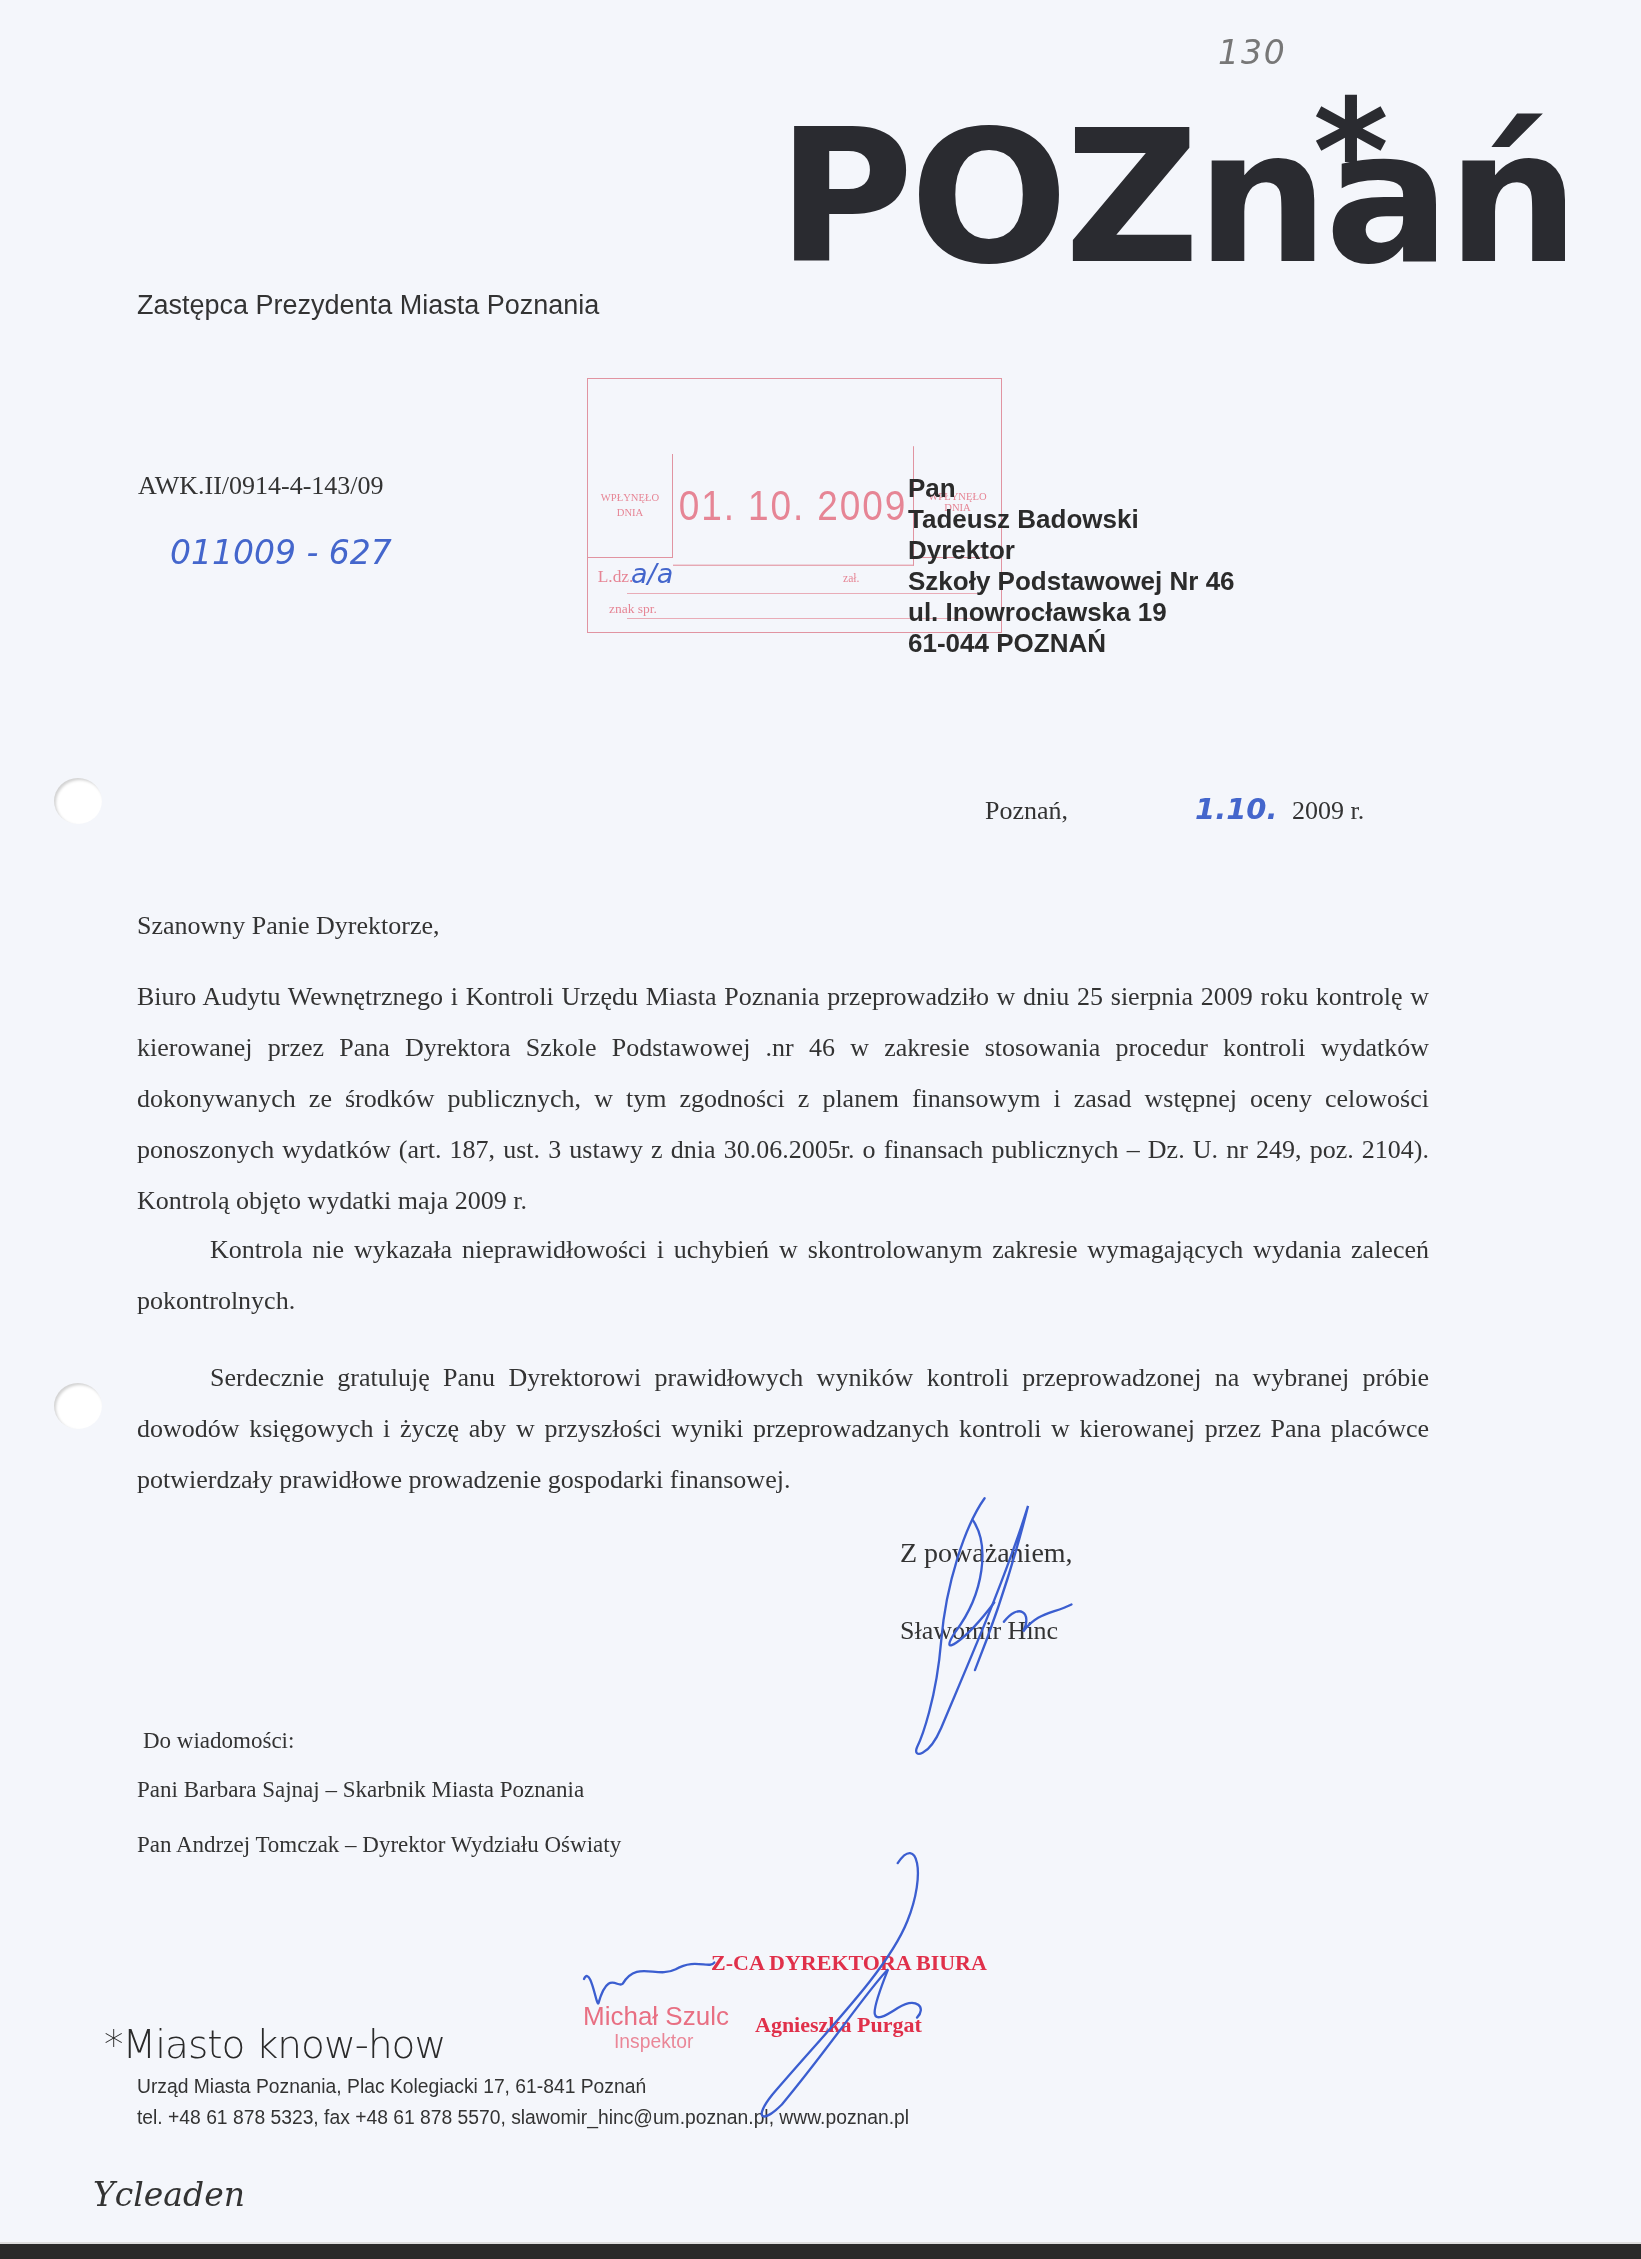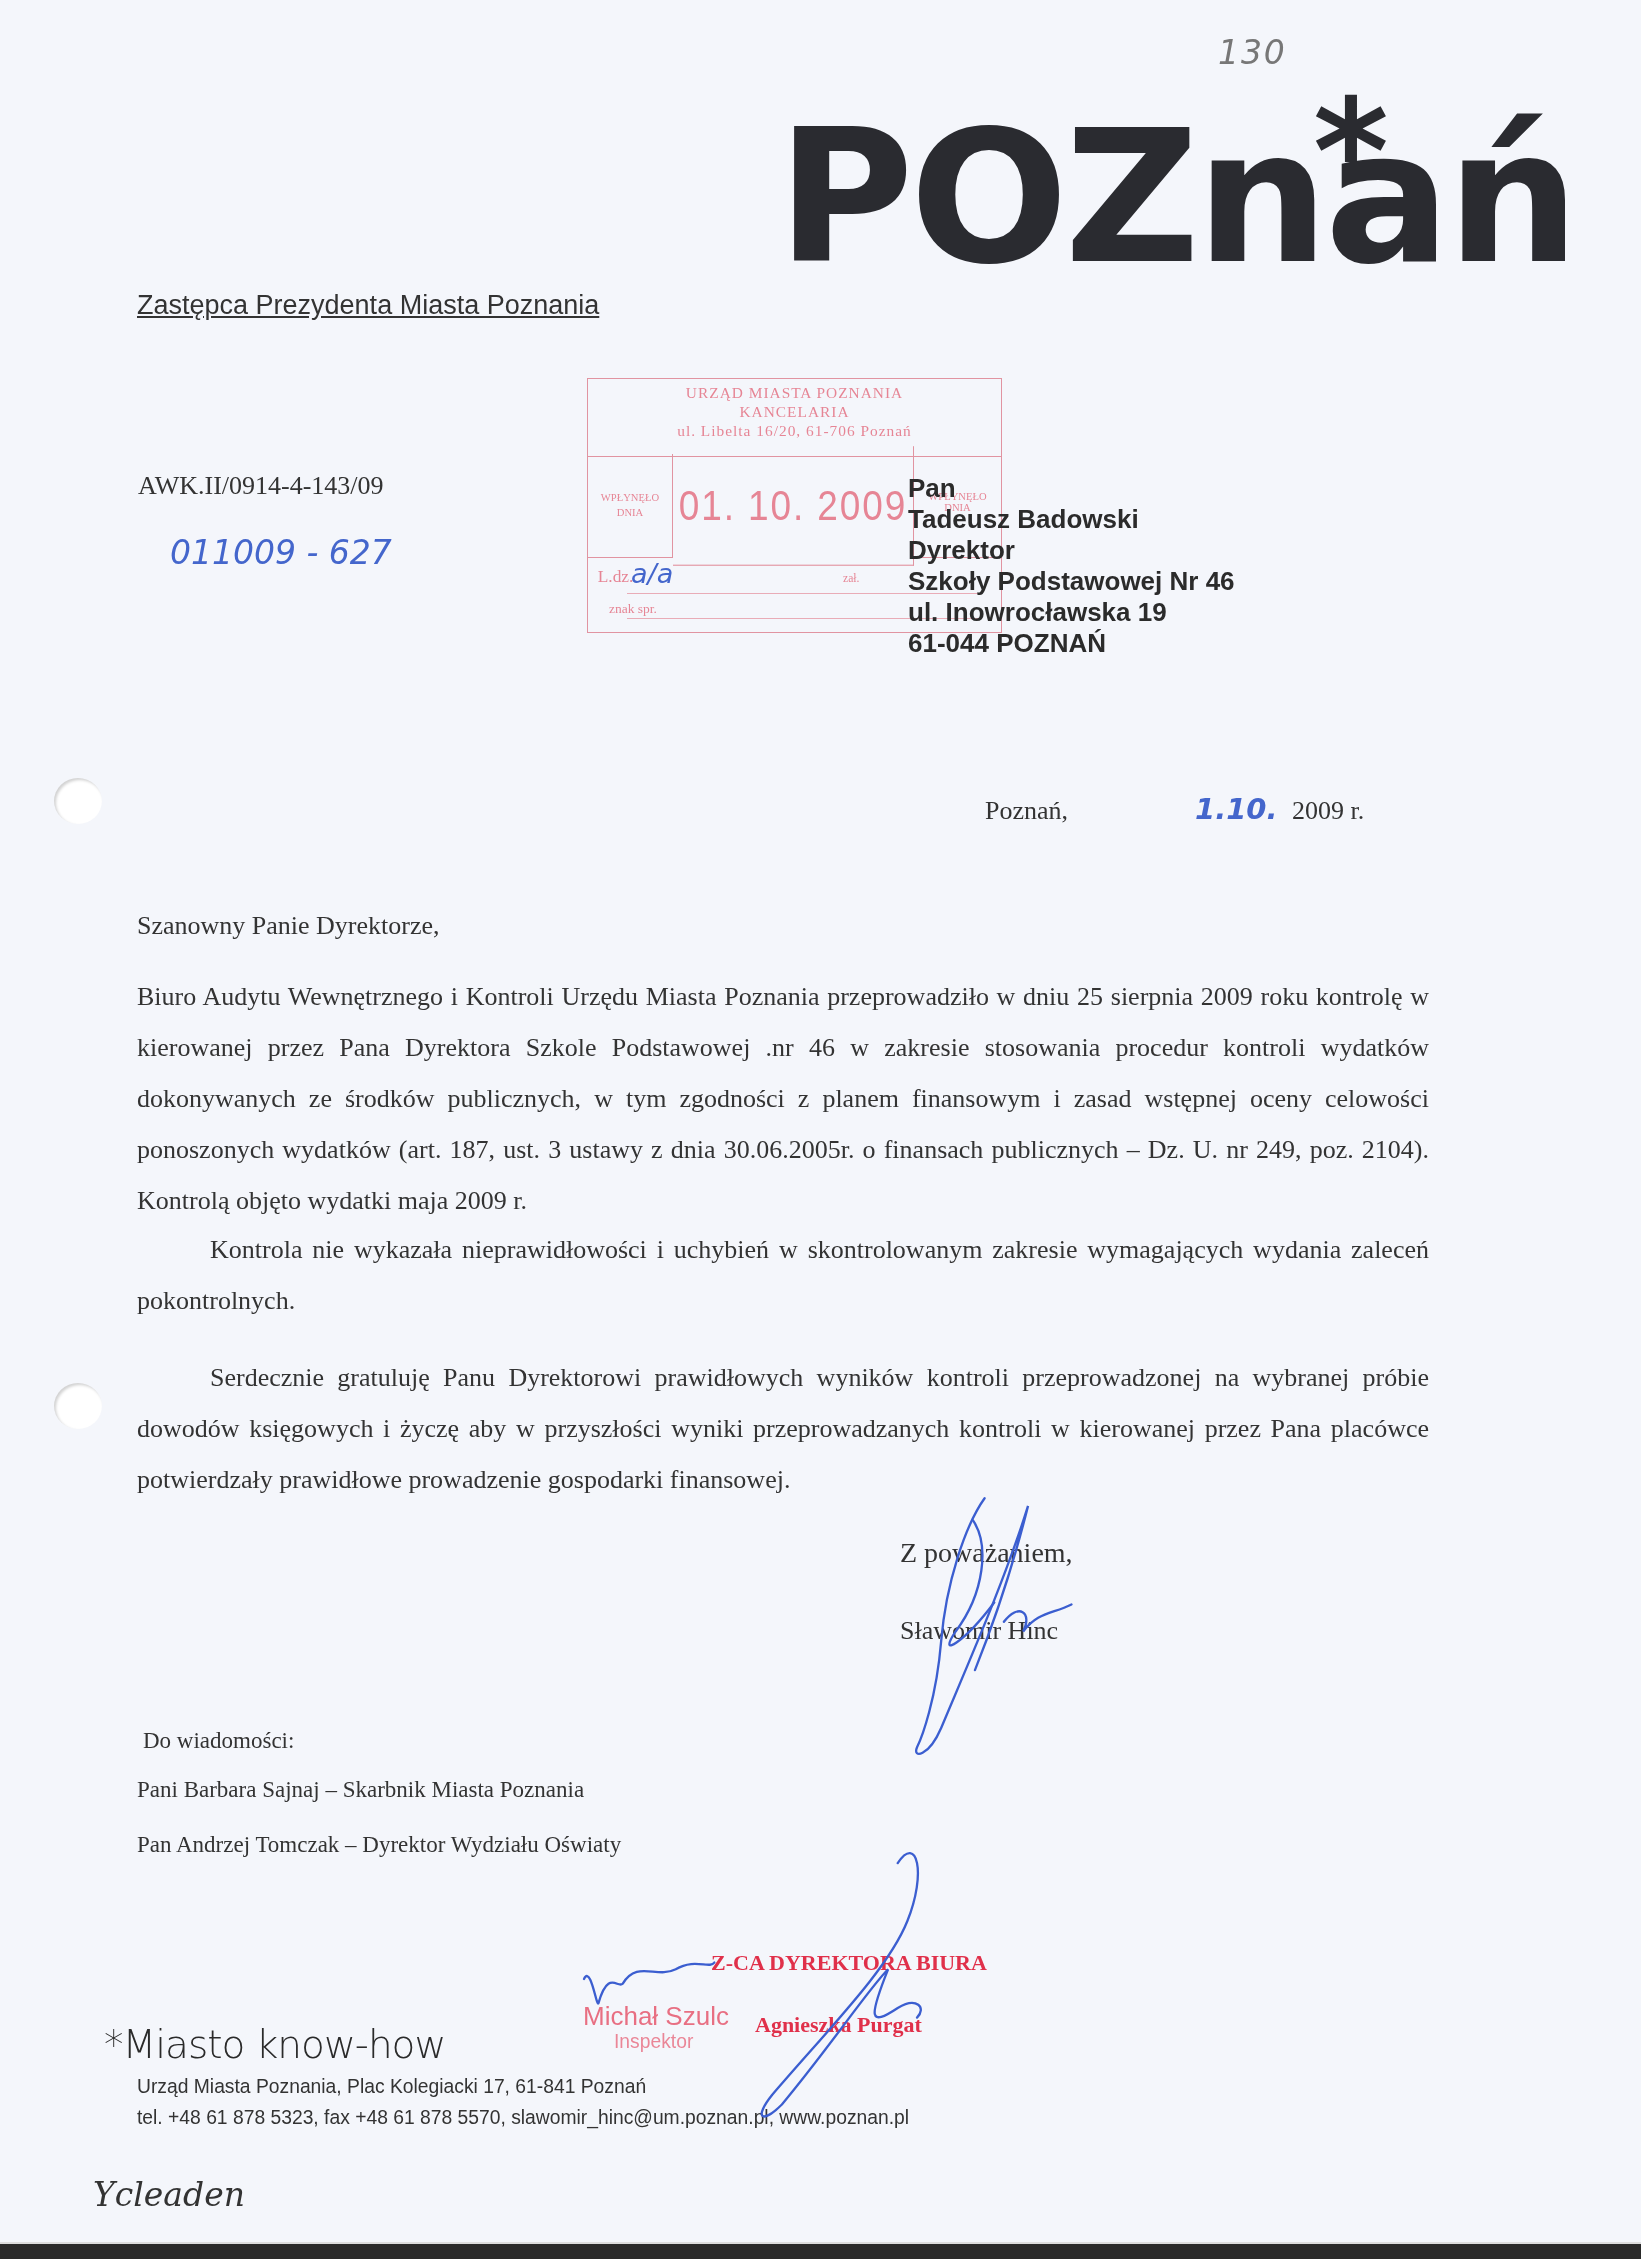--- a/index.html
+++ b/index.html
@@ -3,21 +3,21 @@
 <meta charset="utf-8">
 <style>
   html, body { margin: 0; padding: 0; }
   body {
     width: 1641px; height: 2259px; position: relative; overflow: hidden;
     background: #f4f6fb;
     font-family: "Liberation Serif", serif;
     color: #222;
   }
   .abs { position: absolute; }
-  .sans { font-family: "Liberation Sans", sans-serif; text-decoration: underline; }
+  .sans { font-family: "Liberation Sans", sans-serif; }
   .serif { font-family: "Liberation Serif", serif; }
 
   .pencil-num { left: 1218px; top: 33px; font-family: "DejaVu Sans", sans-serif; font-size: 33px; color: #777; font-style: italic; letter-spacing: 1.9px; }
 
   .logo { left: 777px; top: 106px; font-family: "DejaVu Sans", sans-serif; font-weight: bold; font-size: 183px; color: #2a2b30; letter-spacing: -3.9px; line-height: 1; transform: scaleX(1.02); transform-origin: left; }
   .logo-star { left: 1313px; top: 79px; font-family: "DejaVu Sans", sans-serif; font-weight: bold; font-size: 145px; color: #2a2b30; line-height: 1; }
 
   .office-title { left: 137px; top: 290px; font-size: 27px; color: #333; }
 
   .ref-number { left: 138px; top: 471px; font-size: 26px; color: #333; }
@@ -86,25 +86,20 @@
 
 <div class="abs logo">POZnań</div>
 <div class="abs logo-star">*</div>
 
 <div class="abs office-title sans">Zastępca Prezydenta Miasta Poznania</div>
 
 <div class="abs ref-number">AWK.II/0914-4-143/09</div>
 <div class="abs hand-blue hand-ref">011009 - 627</div>
 
 <div class="abs stamp serif">
-  <div class="hdr">
-    <div>URZĄD MIASTA POZNANIA</div>
-    <div>KANCELARIA</div>
-    <div>ul. Libelta 16/20, 61-706 Poznań</div>
-  </div>
   <div class="c1">WPŁYNĘŁO DNIA</div>
   <div class="c2">01. 10. 2009</div>
   <div class="c3">WPŁYNĘŁO DNIA</div>
   <div class="ldz">L.dz.</div>
   <div class="zal">zał.</div>
   <div class="line1"></div>
   <div class="line2"></div>
   <div class="znak">znak spr.</div>
 </div>
 <div class="abs hand-blue hand-aa">a/a</div>

